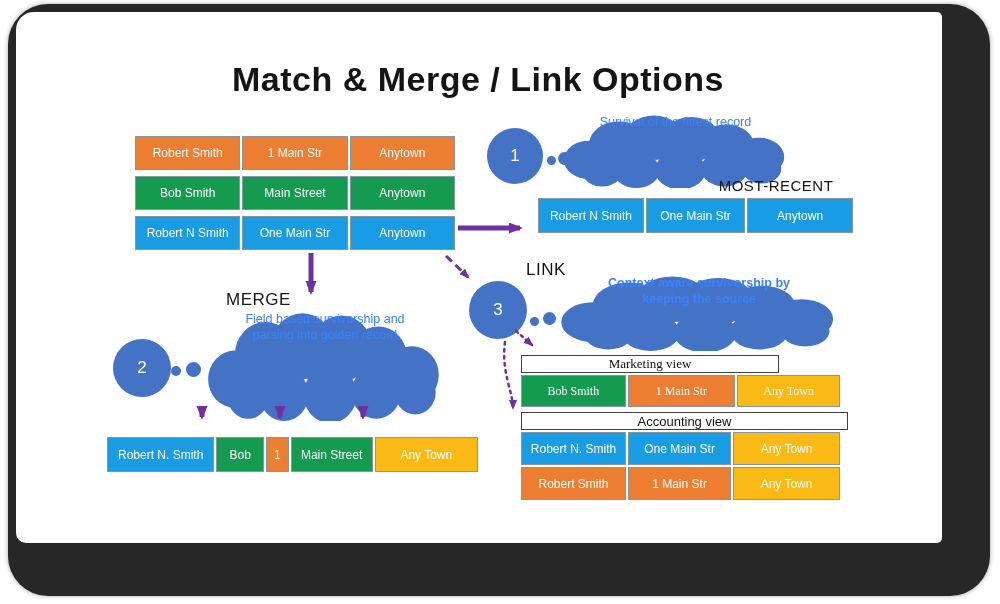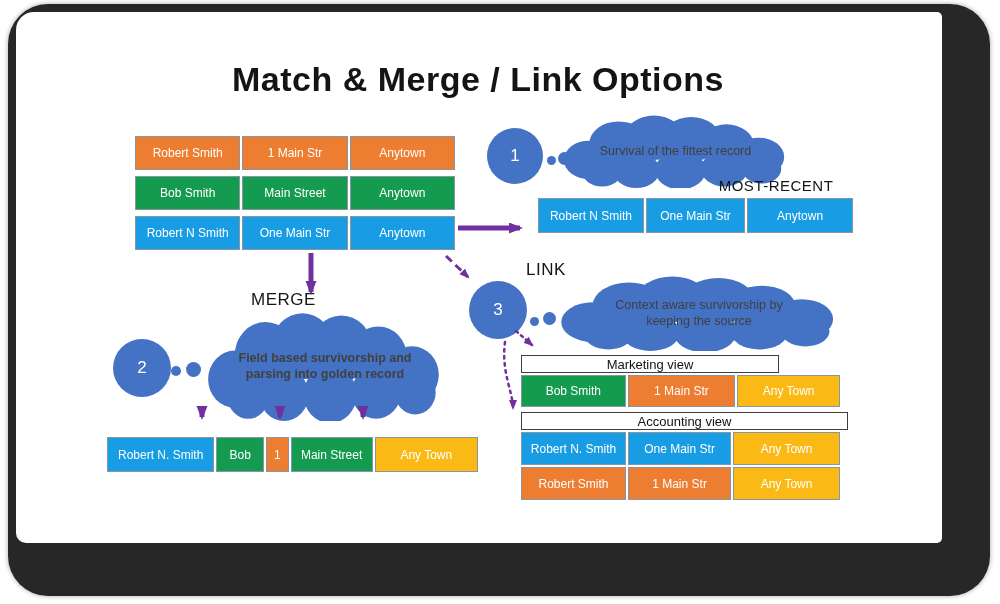--- a/index.html
+++ b/index.html
@@ -24,22 +24,22 @@
   .cell[data-color="amber"] {background:var(--amber,#FBB916);}
   
   .viewtable{position:absolute;display:flex;flex-direction:column;gap:2px;}
   .viewheader{height:18px;background:#fff;border:1px solid #3f3f3f;box-sizing:border-box;
               display:flex;align-items:center;justify-content:center;
               font-size:13px;color:#111;}
   .viewtable .row{position:relative;}
   
   .cloud{position:absolute;}
   .cloud svg{display:block;width:100%;height:100%;}
-  .cloud .cloudtext{position:absolute;inset:0;display:flex;align-items:center;justify-content:center;
-        text-align:center;color:#404040;font-size:12.5px;line-height:1.3;}
+  .cloud .cloudtext{position:absolute;inset:0;display:flex;justify-content:center;
+        text-align:center;color:#3b82f6;font-size:12.5px;line-height:1.3;}
   .cloud .cloudtext span{display:block;}
   
   .numcircle{position:absolute;border-radius:50%;background:var(--cloud,#4472C4);
         display:flex;align-items:center;justify-content:center;color:#fff;font-size:17px;}
   .dot{position:absolute;border-radius:50%;background:var(--cloud,#4472C4);}
   
   .lbl{position:absolute;color:#161616;font-size:17px;letter-spacing:.5px;white-space:nowrap;}
   
   .arrows{position:absolute;left:0;top:0;width:1000px;height:604px;pointer-events:none;}
 </style>
@@ -93,27 +93,27 @@
         <span style="width:160px;">Survival of the fittest record</span>
       </div>
   </div>
   <div class="lbl" style="left:700px;top:177px;width:152px;text-align:center;font-size:15px;">MOST-RECENT</div>
   <div class="row" style="left:538px;top:198px;width:315px;height:35px;">
     <div class="cell" style="flex:107;" data-color="blue">Robert N Smith</div>
     <div class="cell" style="flex:100;" data-color="blue">One Main Str</div>
     <div class="cell" style="flex:107;" data-color="blue">Anytown</div>
   </div>
 
-  <div class="lbl" style="left:226px;top:290px;margin-left:25px;">MERGE</div>
+  <div class="lbl" style="left:226px;top:290px;">MERGE</div>
   <div class="numcircle" style="left:113px;top:339px;width:58px;height:58px;">
     <span>2</span>
   </div>
   <div class="dot" style="left:171px;top:366px;width:10px;height:10px;"></div>
   <div class="dot" style="left:186px;top:362px;width:15px;height:15px;"></div>
-  <div class="cloud" style="left:202px;top:311px;width:246px;height:110px;font-weight:bold;">
+  <div class="cloud" style="left:202px;top:311px;width:246px;height:110px;">
     <svg viewBox="0 0 240 100" preserveAspectRatio="none" aria-hidden="true">
       <g fill="#4472C4">
         <circle cx="32" cy="62" r="26"></circle>
           <circle cx="62" cy="40" r="30"></circle>
           <circle cx="98" cy="32" r="30"></circle>
         <circle cx="136" cy="34" r="30"></circle>
           <circle cx="172" cy="42" r="28"></circle>
           <circle cx="205" cy="58" r="26"></circle>
         <circle cx="208" cy="74" r="20"></circle>
           <circle cx="170" cy="74" r="24"></circle>
@@ -150,25 +150,25 @@
           <circle cx="172" cy="42" r="28"></circle>
           <circle cx="205" cy="58" r="26"></circle>
         <circle cx="208" cy="74" r="20"></circle>
           <circle cx="170" cy="74" r="24"></circle>
           <circle cx="125" cy="76" r="26"></circle>
         <circle cx="80" cy="76" r="24"></circle>
           <circle cx="45" cy="78" r="20"></circle>
       </g>
     </svg>
     <div class="cloudtext">
-        <span style="width:200px;">Context aware survivorship by keeping the source</span>
+        <span style="width:200px;font-weight:bold;">Context aware survivorship by keeping the source</span>
       </div>
   </div>
 
-  <div class="viewtable" style="left:521px;top:355px;width:258px;">
+  <div class="viewtable" style="left:521px;top:355px;width:258px;font-family:Liberation Serif, serif;">
     <div class="viewheader">Marketing view</div>
     <div class="row" style="width:319px;height:32px;">
       <div class="cell" style="flex:106;" data-color="green">Bob Smith</div>
       <div class="cell" style="flex:109;" data-color="orange">1 Main Str</div>
       <div class="cell" style="flex:104;" data-color="amber">Any Town</div>
     </div>
   </div>
 
   <div class="viewtable" style="left:521px;top:412px;width:327px;">
     <div class="viewheader">Accounting view</div>

